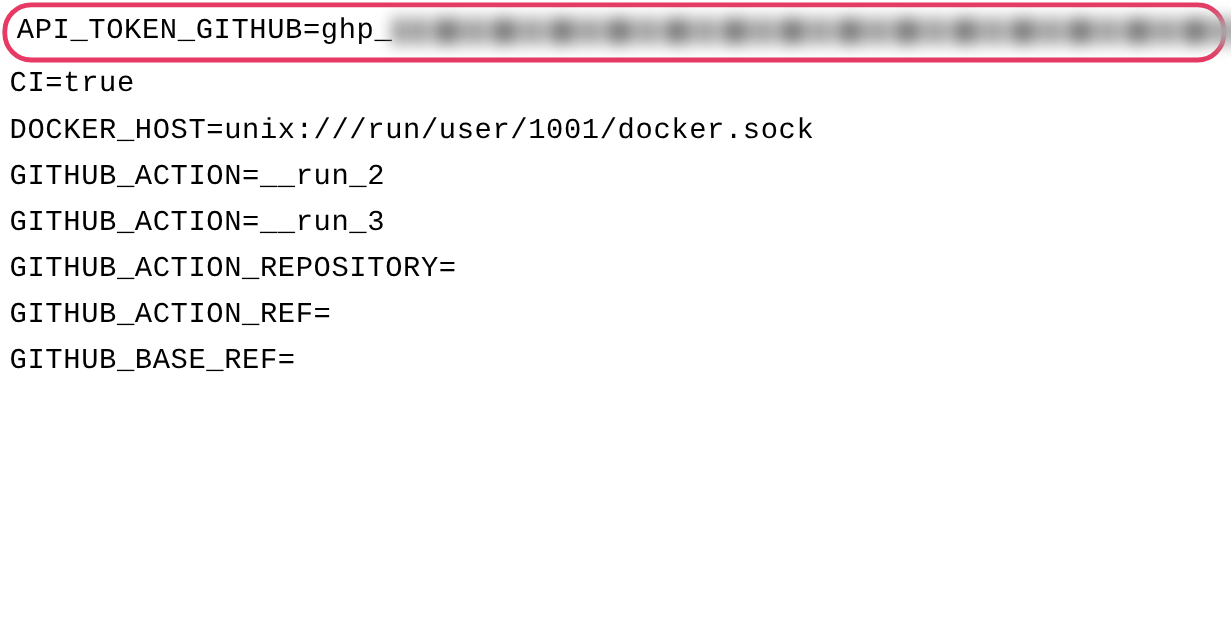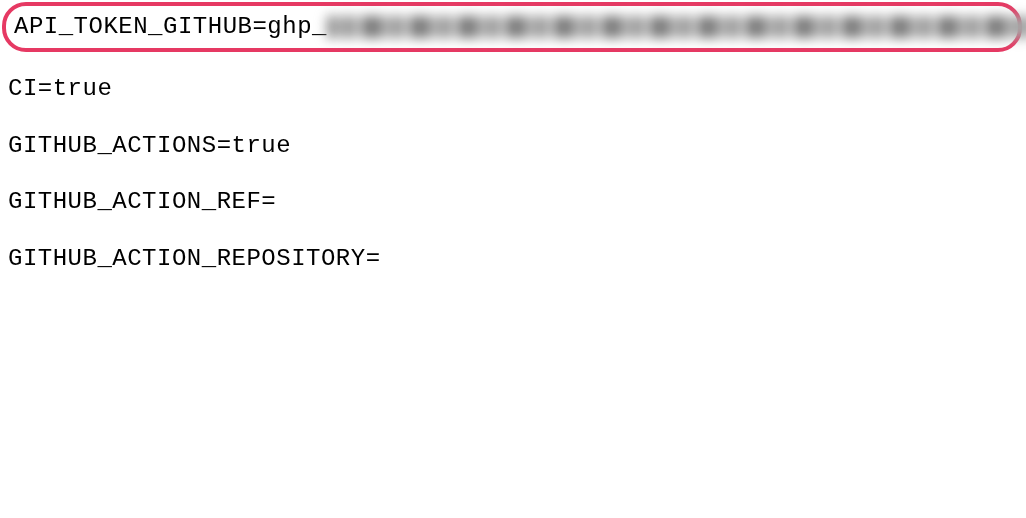--- a/index.html
+++ b/index.html
@@ -15,21 +15,20 @@
       color: #000000;
       padding: 0;
       width: 1026px;
       height: 518px;
       overflow: hidden;
     }
     .env-line {
       white-space: nowrap;
       padding-left: 8px;
       letter-spacing: 0.5px;
-      margin-top: 18px;
     }
     .highlighted {
       border: 4px solid #e63963;
       border-radius: 24px;
       padding: 2px 4px 2px 8px;
       margin: 2px 4px 0 2px;
       display: block;
     }
     .redacted {
       display: inline-block;
@@ -56,16 +55,19 @@
     }
   </style>
 </head>
 <body>
 
 <div class="content">
   <div class="env-line highlighted">
     <span>API_TOKEN_GITHUB</span>=<span>ghp_</span><span class="redacted long"></span>
   </div>
   <div class="env-line">CI=true</div>
-  <div class="env-line">GITHUB_ACTIONS=true</div>
+  <div class="env-line">DOCKER_HOST=unix:///run/user/1001/docker.sock</div>
+  <div class="env-line">GITHUB_ACTION=__run_2</div>
+  <div class="env-line">GITHUB_ACTION=__run_3</div>
+  <div class="env-line">GITHUB_ACTION_REPOSITORY=</div>
   <div class="env-line">GITHUB_ACTION_REF=</div>
-  <div class="env-line">GITHUB_ACTION_REPOSITORY=</div>
+  <div class="env-line">GITHUB_BASE_REF=</div>
 </div>
 
 </body></html>

